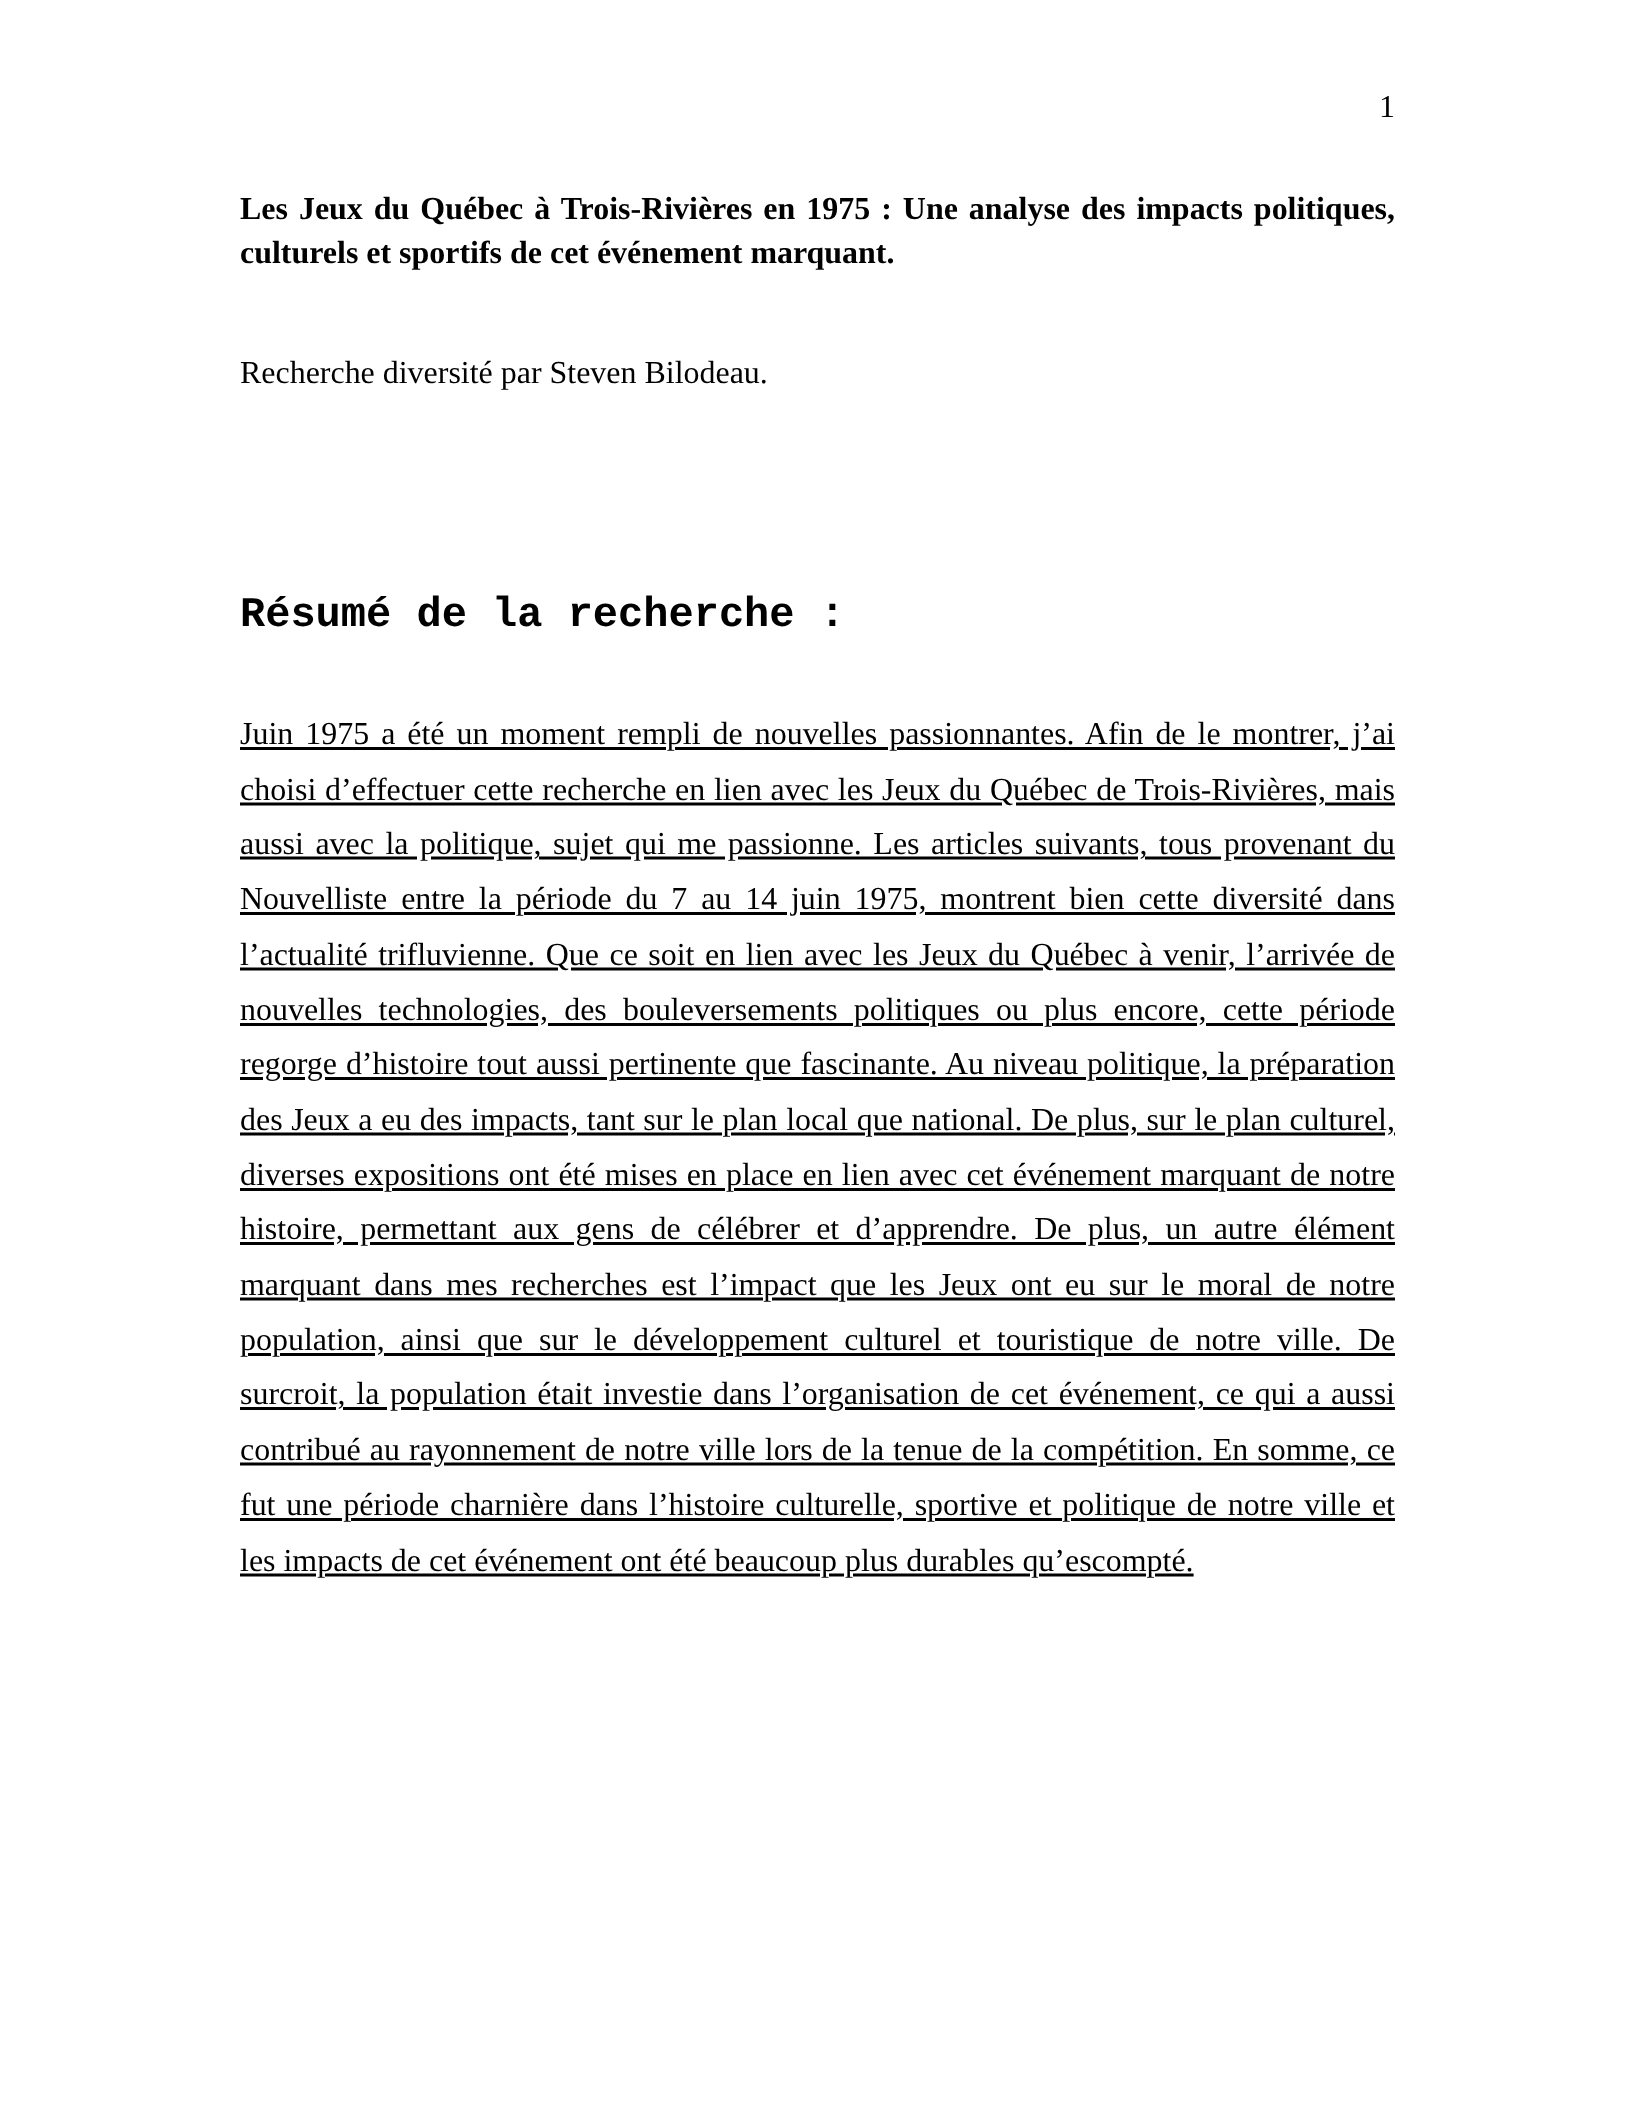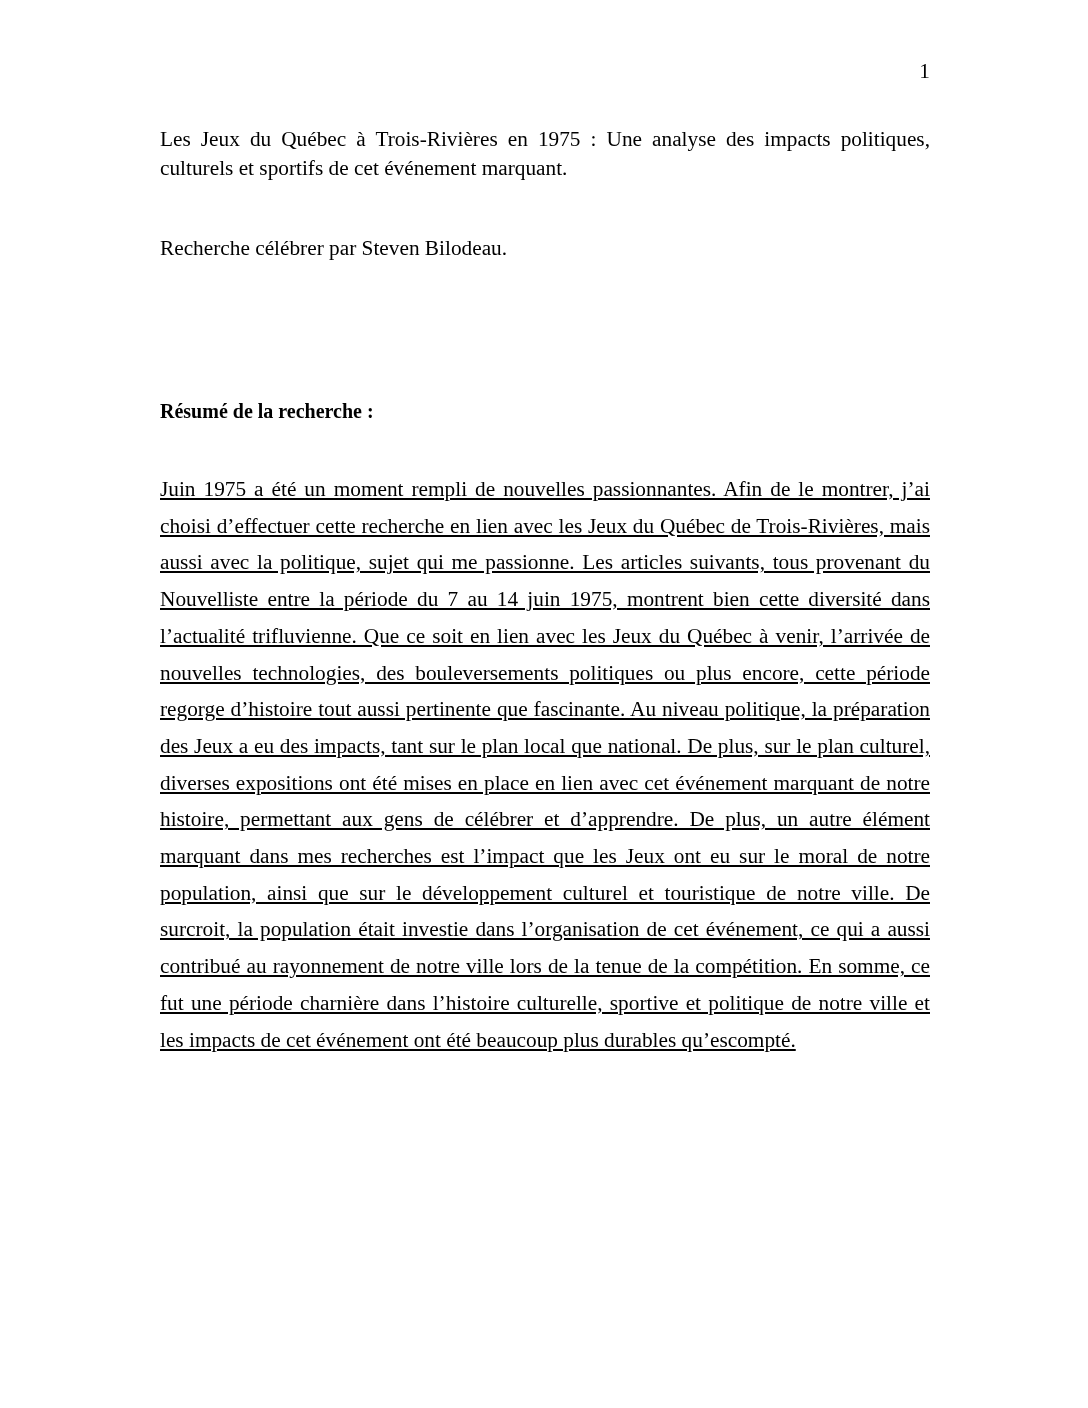--- a/index.html
+++ b/index.html
@@ -26,40 +26,41 @@
   }
   .doc-title {
     position: absolute;
     top: 125px;
     left: 160px;
     width: 770px;
     margin: 0;
     font-size: 21.3px;
     line-height: 28.5px;
     text-align: justify;
-    font-weight: normal;
+    font-weight: bold;
   }
   .author-line {
     position: absolute;
     top: 234px;
     left: 160px;
     width: 770px;
     margin: 0;
     font-size: 21.3px;
     line-height: 28.5px;
   }
   .section-heading {
     position: absolute;
     top: 397px;
     left: 160px;
     width: 770px;
     margin: 0;
-    font-size: 20px;
+    font-size: 28px;
     line-height: 28.5px;
     font-weight: bold;
+    font-family: Liberation Mono, monospace;
   }
   .abstract {
     position: absolute;
     top: 471px;
     left: 160px;
     width: 770px;
     margin: 0;
     font-size: 21.3px;
     line-height: 36.7px;
     text-align: justify;
@@ -67,18 +68,18 @@
   }
 </style>
 </head>
 <body>
 
 <div class="page">
   <div class="page-number">1</div>
 
   <p class="doc-title">Les Jeux du Québec à Trois-Rivières en 1975 : Une analyse des impacts politiques, culturels et sportifs de cet événement marquant.</p>
 
-  <p class="author-line">Recherche célébrer par Steven Bilodeau.</p>
+  <p class="author-line">Recherche diversité par Steven Bilodeau.</p>
 
   <h2 class="section-heading">Résumé de la recherche :</h2>
 
   <p class="abstract">Juin 1975 a été un moment rempli de nouvelles passionnantes. Afin de le montrer, j’ai choisi d’effectuer cette recherche en lien avec les Jeux du Québec de Trois-Rivières, mais aussi avec la politique, sujet qui me passionne. Les articles suivants, tous provenant du Nouvelliste entre la période du 7 au 14 juin 1975, montrent bien cette diversité dans l’actualité trifluvienne. Que ce soit en lien avec les Jeux du Québec à venir, l’arrivée de nouvelles technologies, des bouleversements politiques ou plus encore, cette période regorge d’histoire tout aussi pertinente que fascinante. Au niveau politique, la préparation des Jeux a eu des impacts, tant sur le plan local que national. De plus, sur le plan culturel, diverses expositions ont été mises en place en lien avec cet événement marquant de notre histoire, permettant aux gens de célébrer et d’apprendre. De plus, un autre élément marquant dans mes recherches est l’impact que les Jeux ont eu sur le moral de notre population, ainsi que sur le développement culturel et touristique de notre ville. De surcroit, la population était investie dans l’organisation de cet événement, ce qui a aussi contribué au rayonnement de notre ville lors de la tenue de la compétition. En somme, ce fut une période charnière dans l’histoire culturelle, sportive et politique de notre ville et les impacts de cet événement ont été beaucoup plus durables qu’escompté.</p>
 </div>
 
 </body></html>

